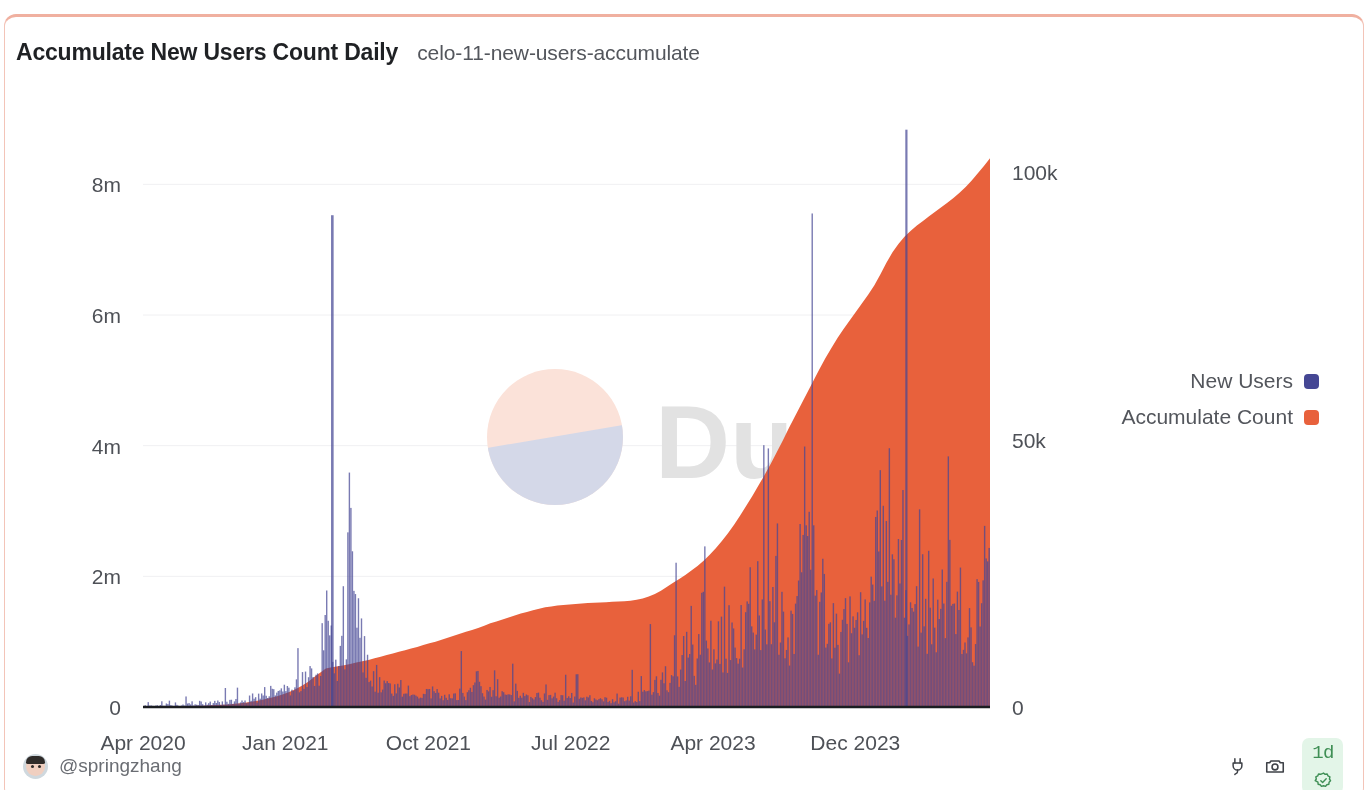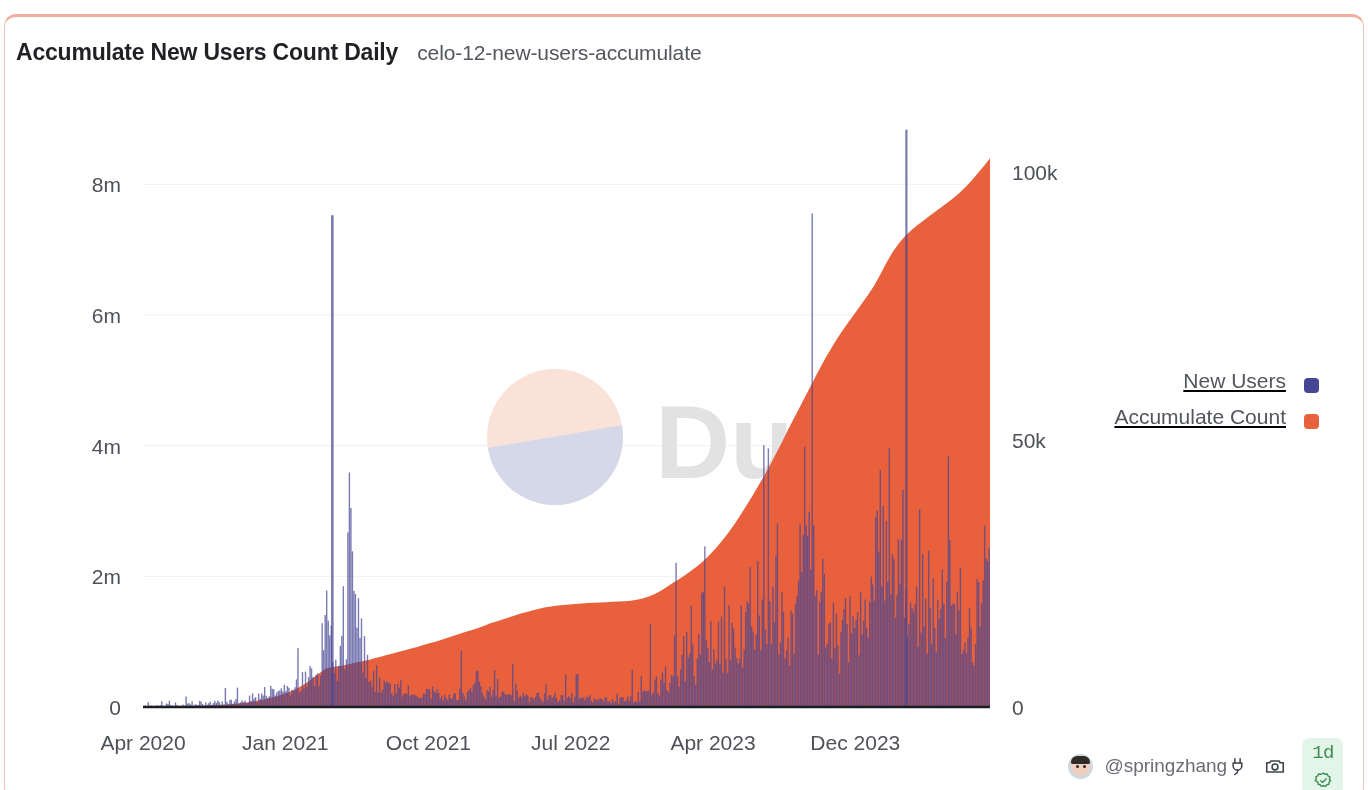--- a/index.html
+++ b/index.html
@@ -67,40 +67,39 @@
   }
 
   
   #legend {
     position: absolute;
     right: 44px; top: 352px;
     display: flex; flex-direction: column;
     align-items: flex-end; gap: 12px;
   }
   .legend-row {
-    display: flex; align-items: flex-end; gap: 18px;
+    display: flex; align-items: center; gap: 11px;
     cursor: pointer;
-    text-decoration: underline;
   }
   .legend-text {
     font-size: 21px; color: #53565c;
     white-space: nowrap;
   }
   .legend-swatch {
     width: 15px; height: 15px; border-radius: 4px;
     flex: 0 0 auto;
   }
 
   
   #footer {
     position: absolute;
     left: 0; right: 0; bottom: 16px;
     height: 34px;
     display: flex; align-items: center;
-    justify-content: flex-end;
+    justify-content: space-between;
     padding: 0 20px 0 18px;
   }
   #footer-left { display: flex; align-items: center; gap: 11px; }
   #avatar {
     width: 25px; height: 25px; border-radius: 50%;
     background: #cfd8de;
     position: relative; overflow: hidden;
     flex: 0 0 auto;
   }
   #avatar .face {
@@ -139,21 +138,21 @@
     letter-spacing: -0.5px;
   }
 </style>
 </head>
 <body>
 
 <div id="card">
 
   <div id="header">
     <div id="chart-title">Accumulate New Users Count Daily</div>
-    <div id="chart-subtitle">celo-12-new-users-accumulate</div>
+    <div id="chart-subtitle">celo-11-new-users-accumulate</div>
   </div>
 
   <div id="plot-wrap">
     <svg id="plot-svg" width="1360" height="660" viewBox="0 0 1360 660">
       <g id="gridlines">
           <line x1="138" x2="985" y1="473.33333333333337" y2="473.33333333333337" stroke="#f0f0f2" stroke-width="1"></line>
           <line x1="138" x2="985" y1="342.6666666666667" y2="342.6666666666667" stroke="#f0f0f2" stroke-width="1"></line>
           <line x1="138" x2="985" y1="212" y2="212" stroke="#f0f0f2" stroke-width="1"></line>
           <line x1="138" x2="985" y1="81.33333333333337" y2="81.33333333333337" stroke="#f0f0f2" stroke-width="1"></line>
         </g>

